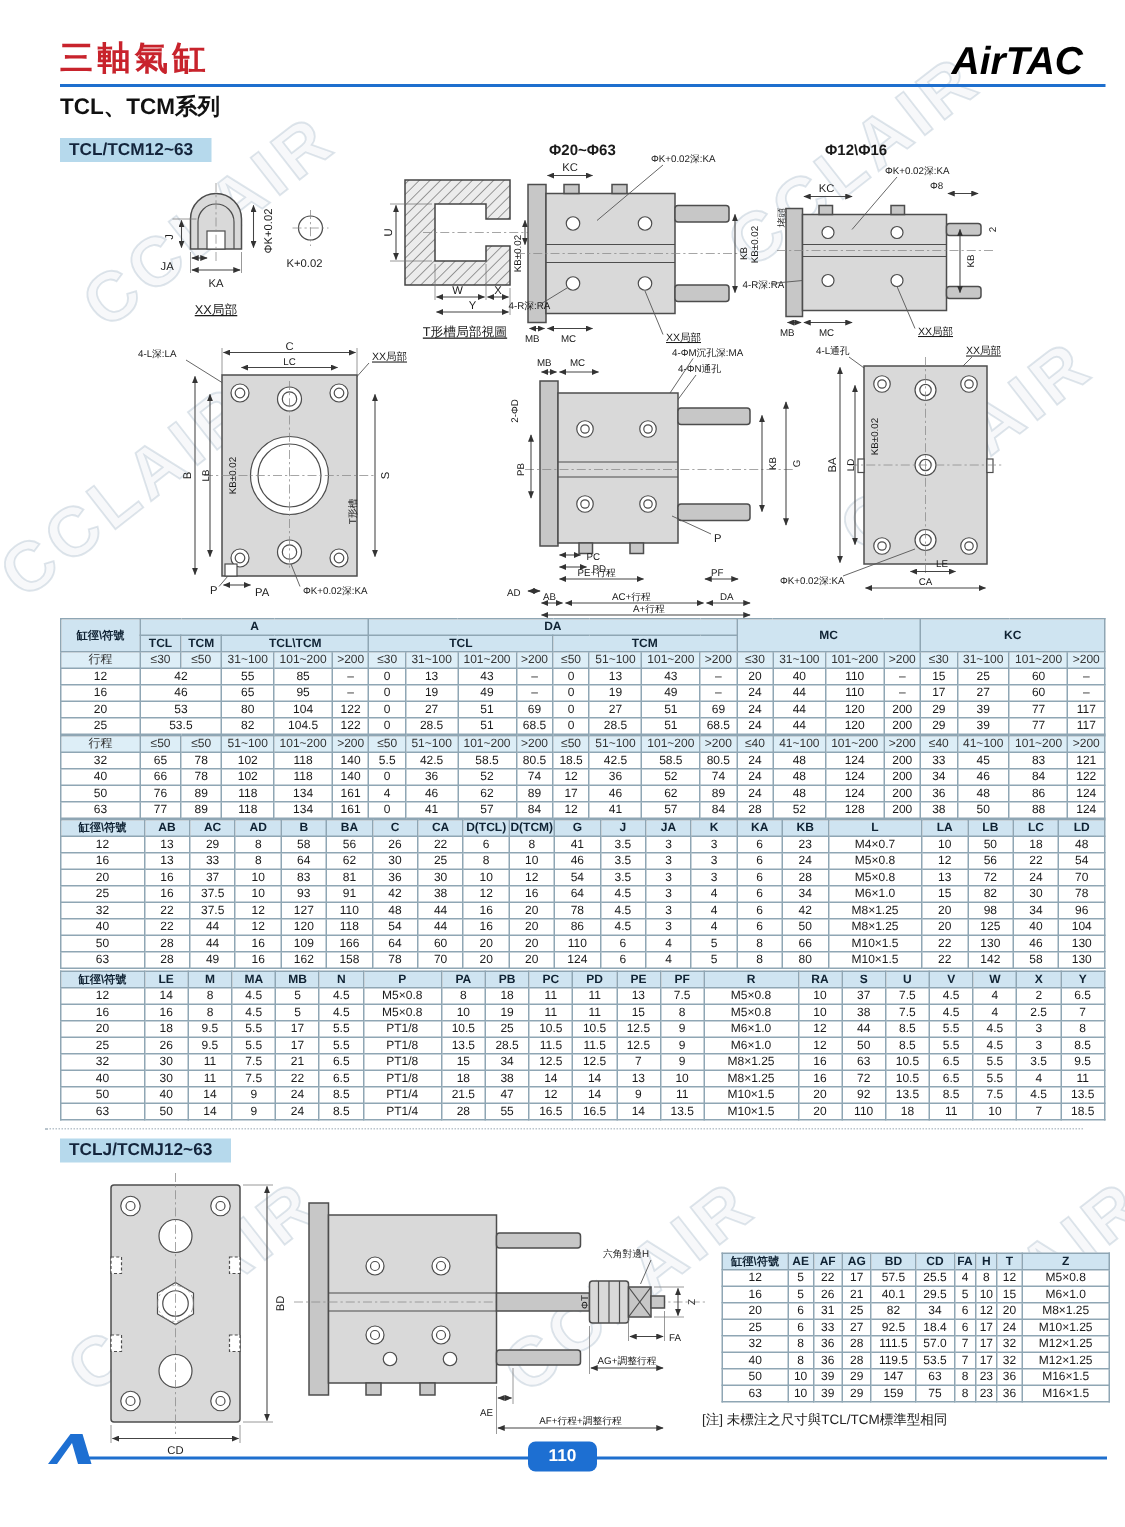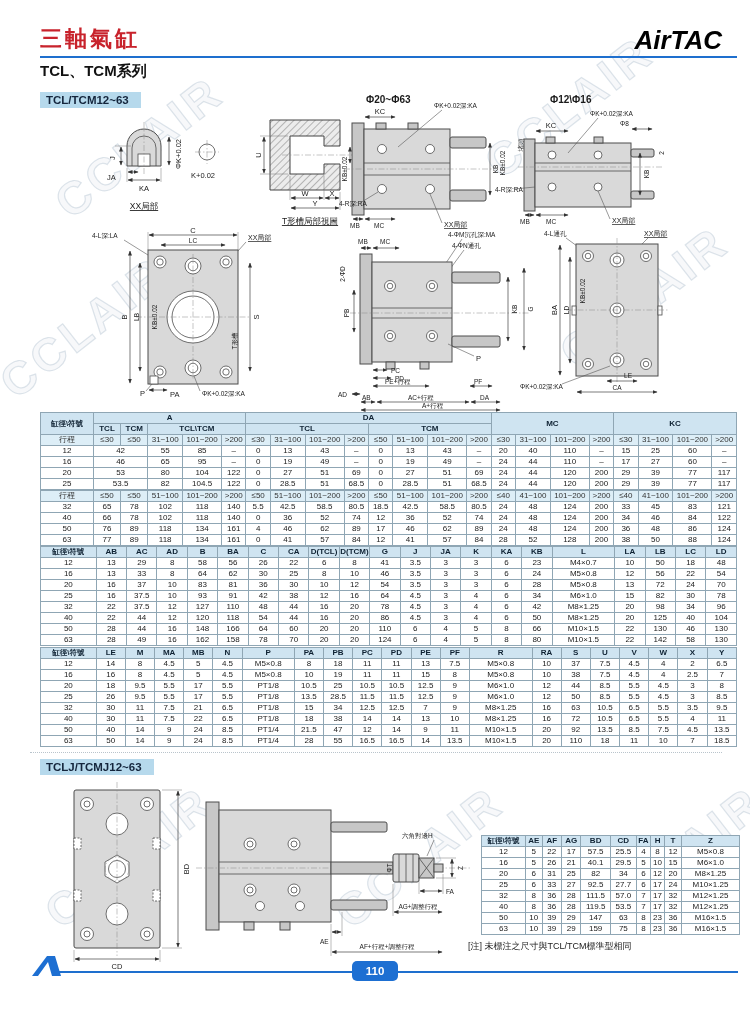--- a/index.html
+++ b/index.html
@@ -915,21 +915,21 @@
             <td>20</td>
             <td>125</td>
             <td>40</td>
             <td>104</td>
           </tr>
           <tr>
             <td>50</td>
             <td>28</td>
             <td>44</td>
             <td>16</td>
-            <td>148</td>
+            <td>109</td>
             <td>166</td>
             <td>64</td>
             <td>60</td>
             <td>20</td>
             <td>20</td>
             <td>110</td>
             <td>6</td>
             <td>4</td>
             <td>5</td>
             <td>8</td>
@@ -1264,21 +1264,21 @@
             <td>12</td>
             <td>20</td>
             <td>M8×1.25</td>
           </tr>
           <tr>
             <td>25</td>
             <td>6</td>
             <td>33</td>
             <td>27</td>
             <td>92.5</td>
-            <td>27.7</td>
+            <td>18.4</td>
             <td>6</td>
             <td>17</td>
             <td>24</td>
             <td>M10×1.25</td>
           </tr>
           <tr>
             <td>32</td>
             <td>8</td>
             <td>36</td>
             <td>28</td>

